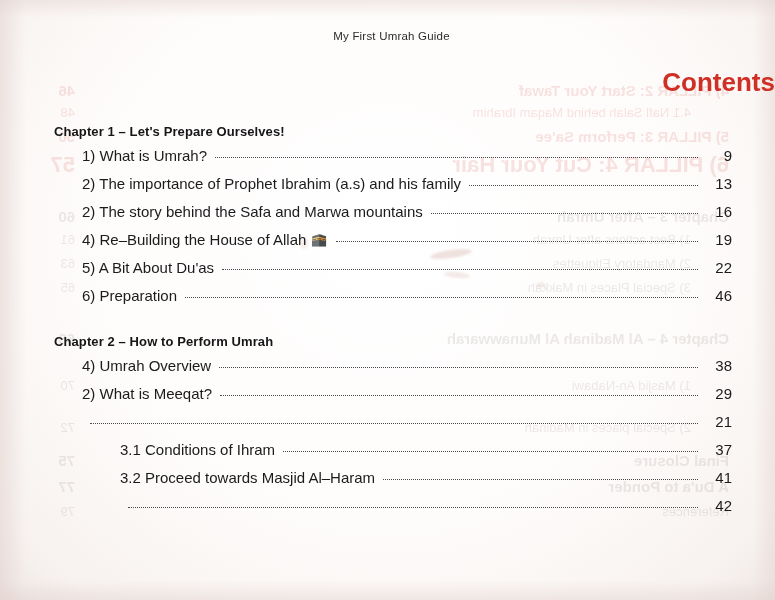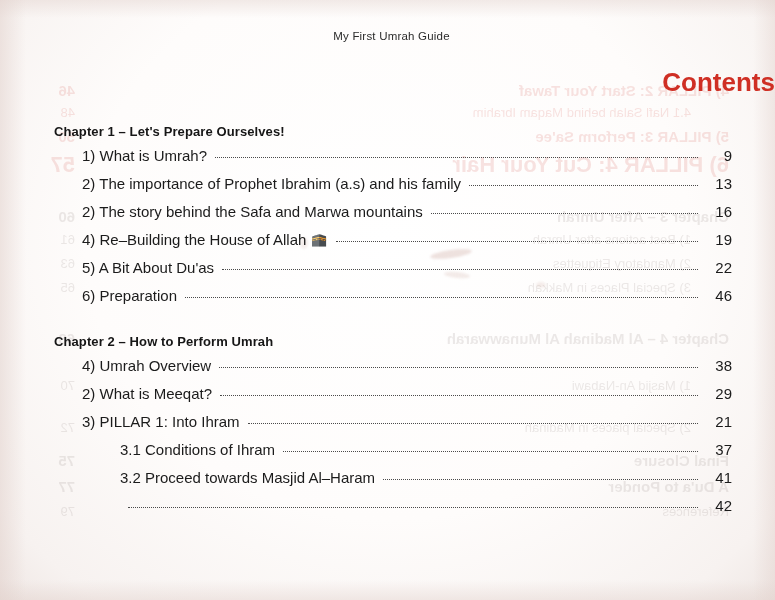--- a/index.html
+++ b/index.html
@@ -231,21 +231,20 @@
           <span class="label">4) Umrah Overview</span>
           <span class="leader"></span>
           <span class="pageno">38</span>
         </div>
         <div class="row lvl1">
           <span class="label">2) What is Meeqat?</span>
           <span class="leader"></span>
           <span class="pageno">29</span>
         </div>
         <div class="row lvl1">
-          <span class="label">3) PILLAR 1: Into Ihram</span>
           <span class="leader"></span>
           <span class="pageno">21</span>
         </div>
         <div class="row lvl2">
           <span class="label">3.1 Conditions of Ihram</span>
           <span class="leader"></span>
           <span class="pageno">37</span>
         </div>
         <div class="row lvl2">
           <span class="label">3.2 Proceed towards Masjid Al–Haram</span>

